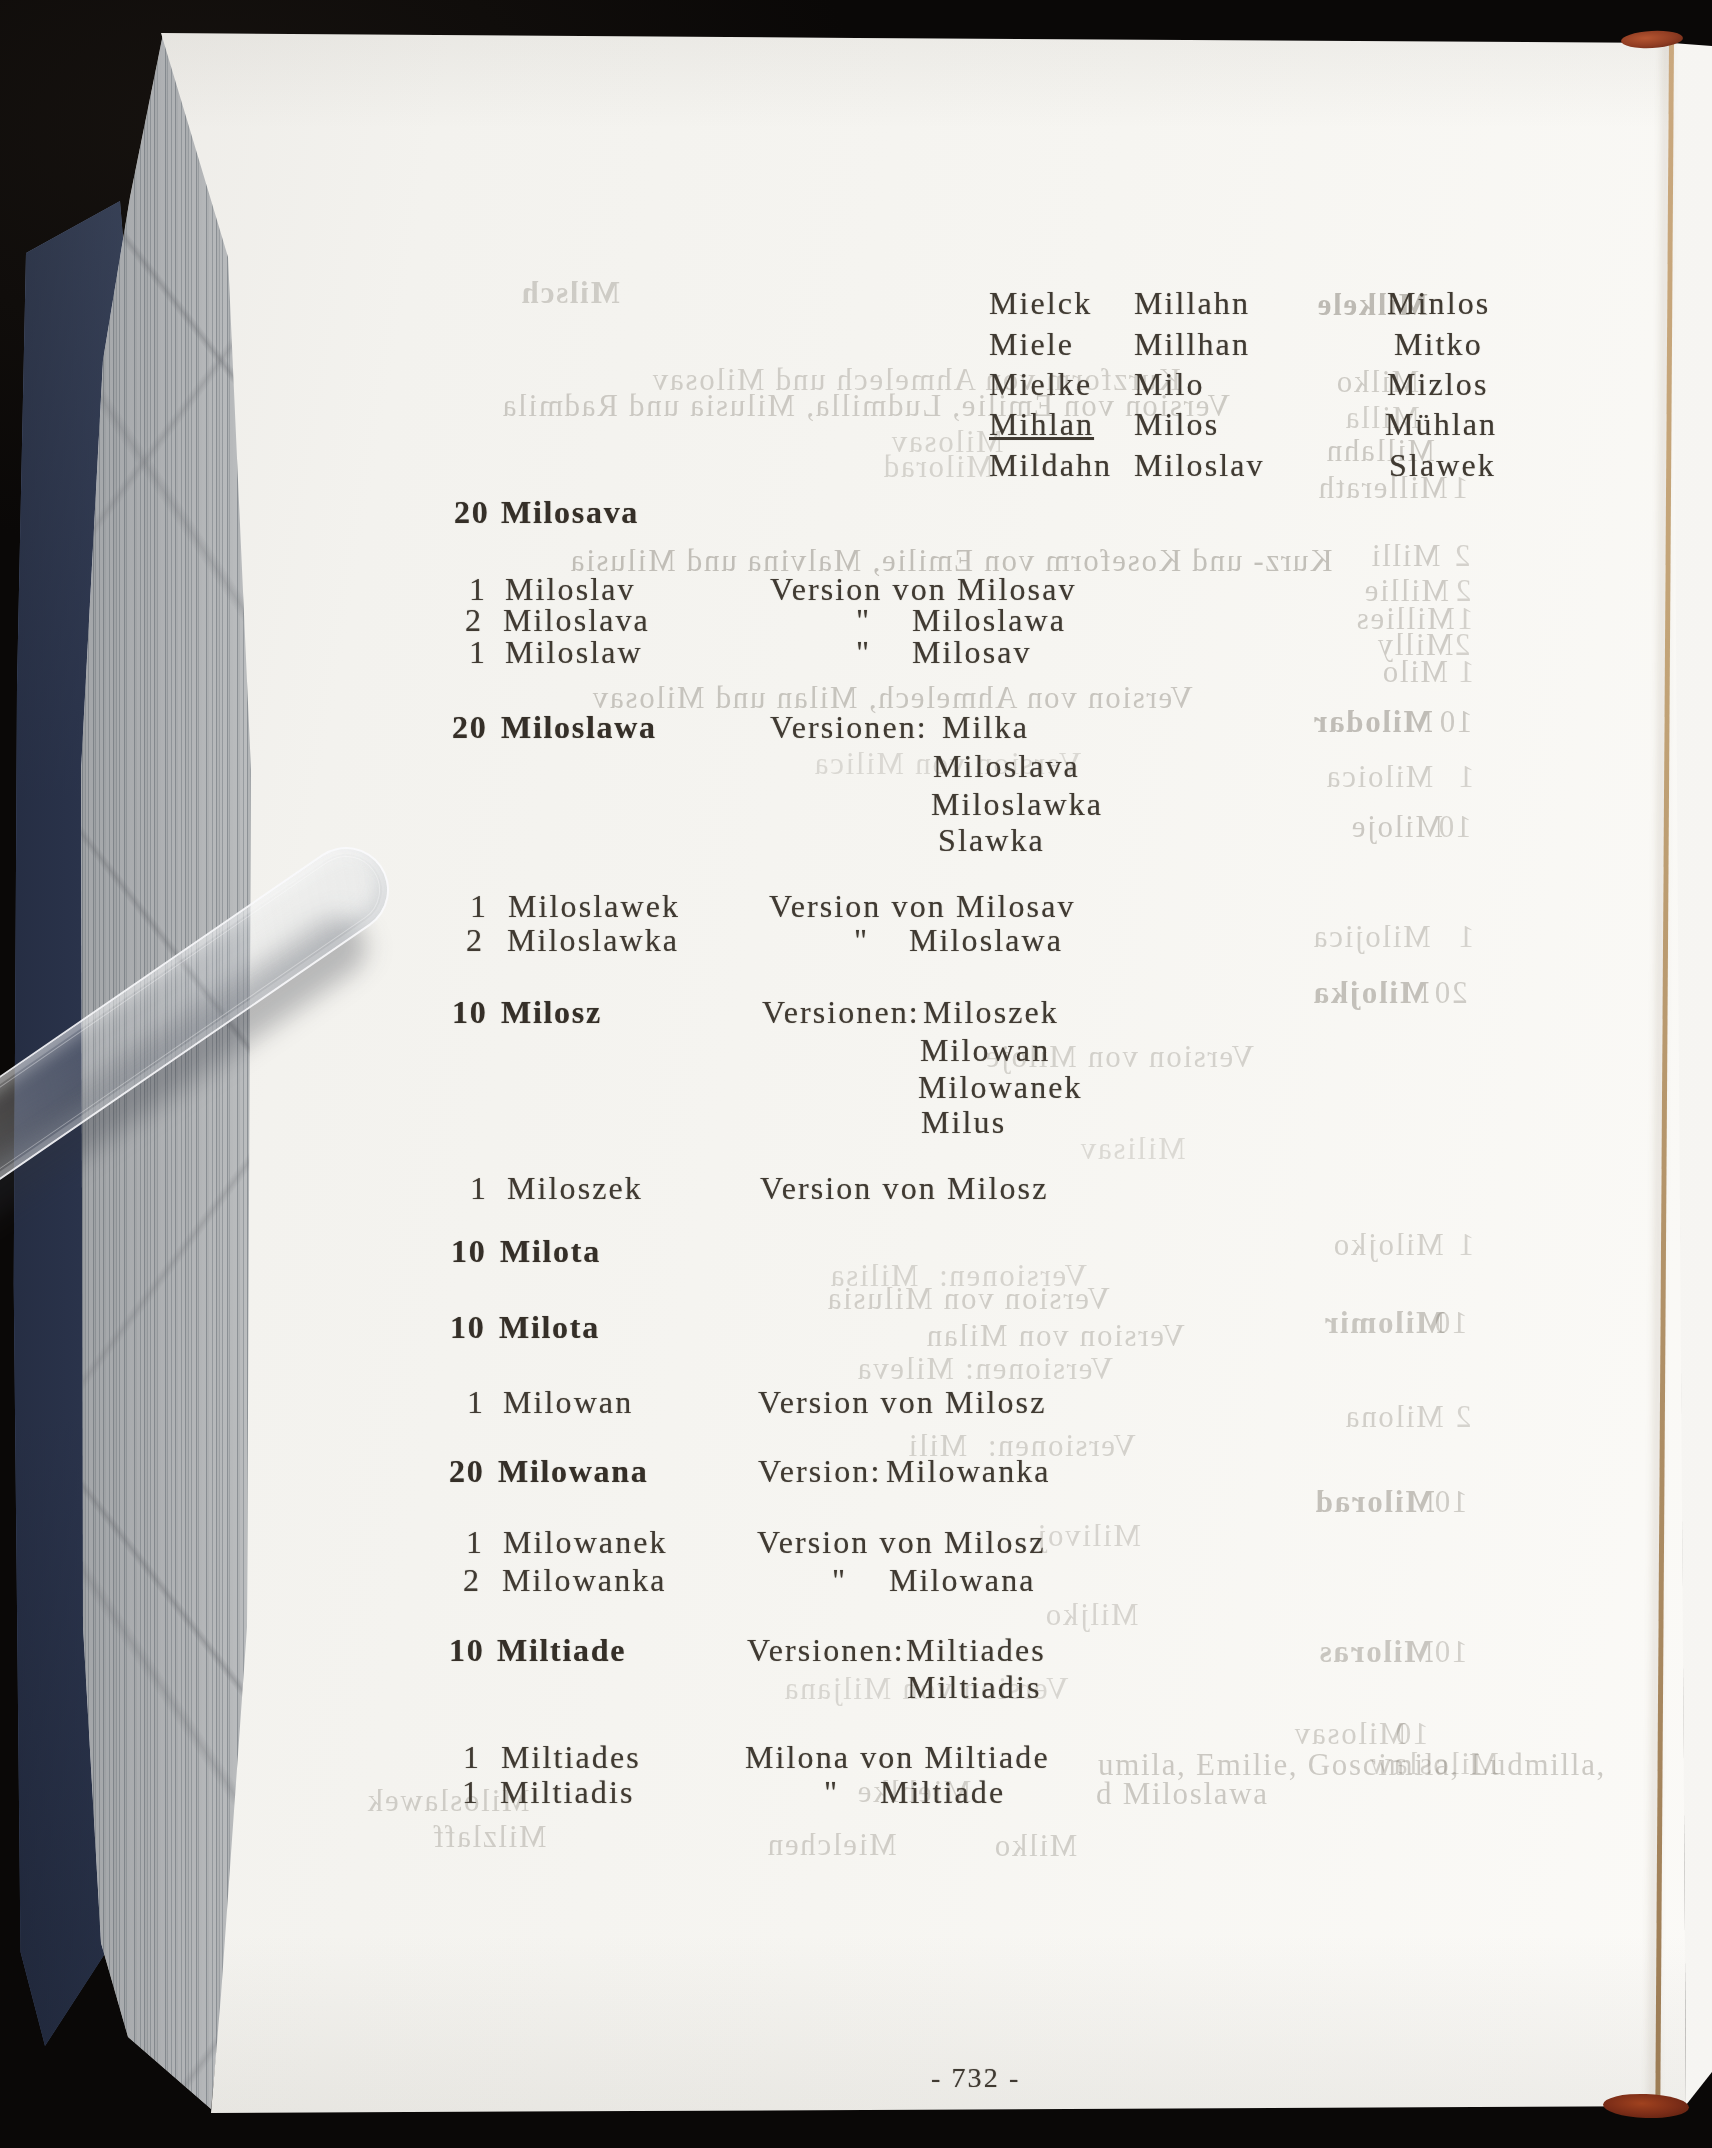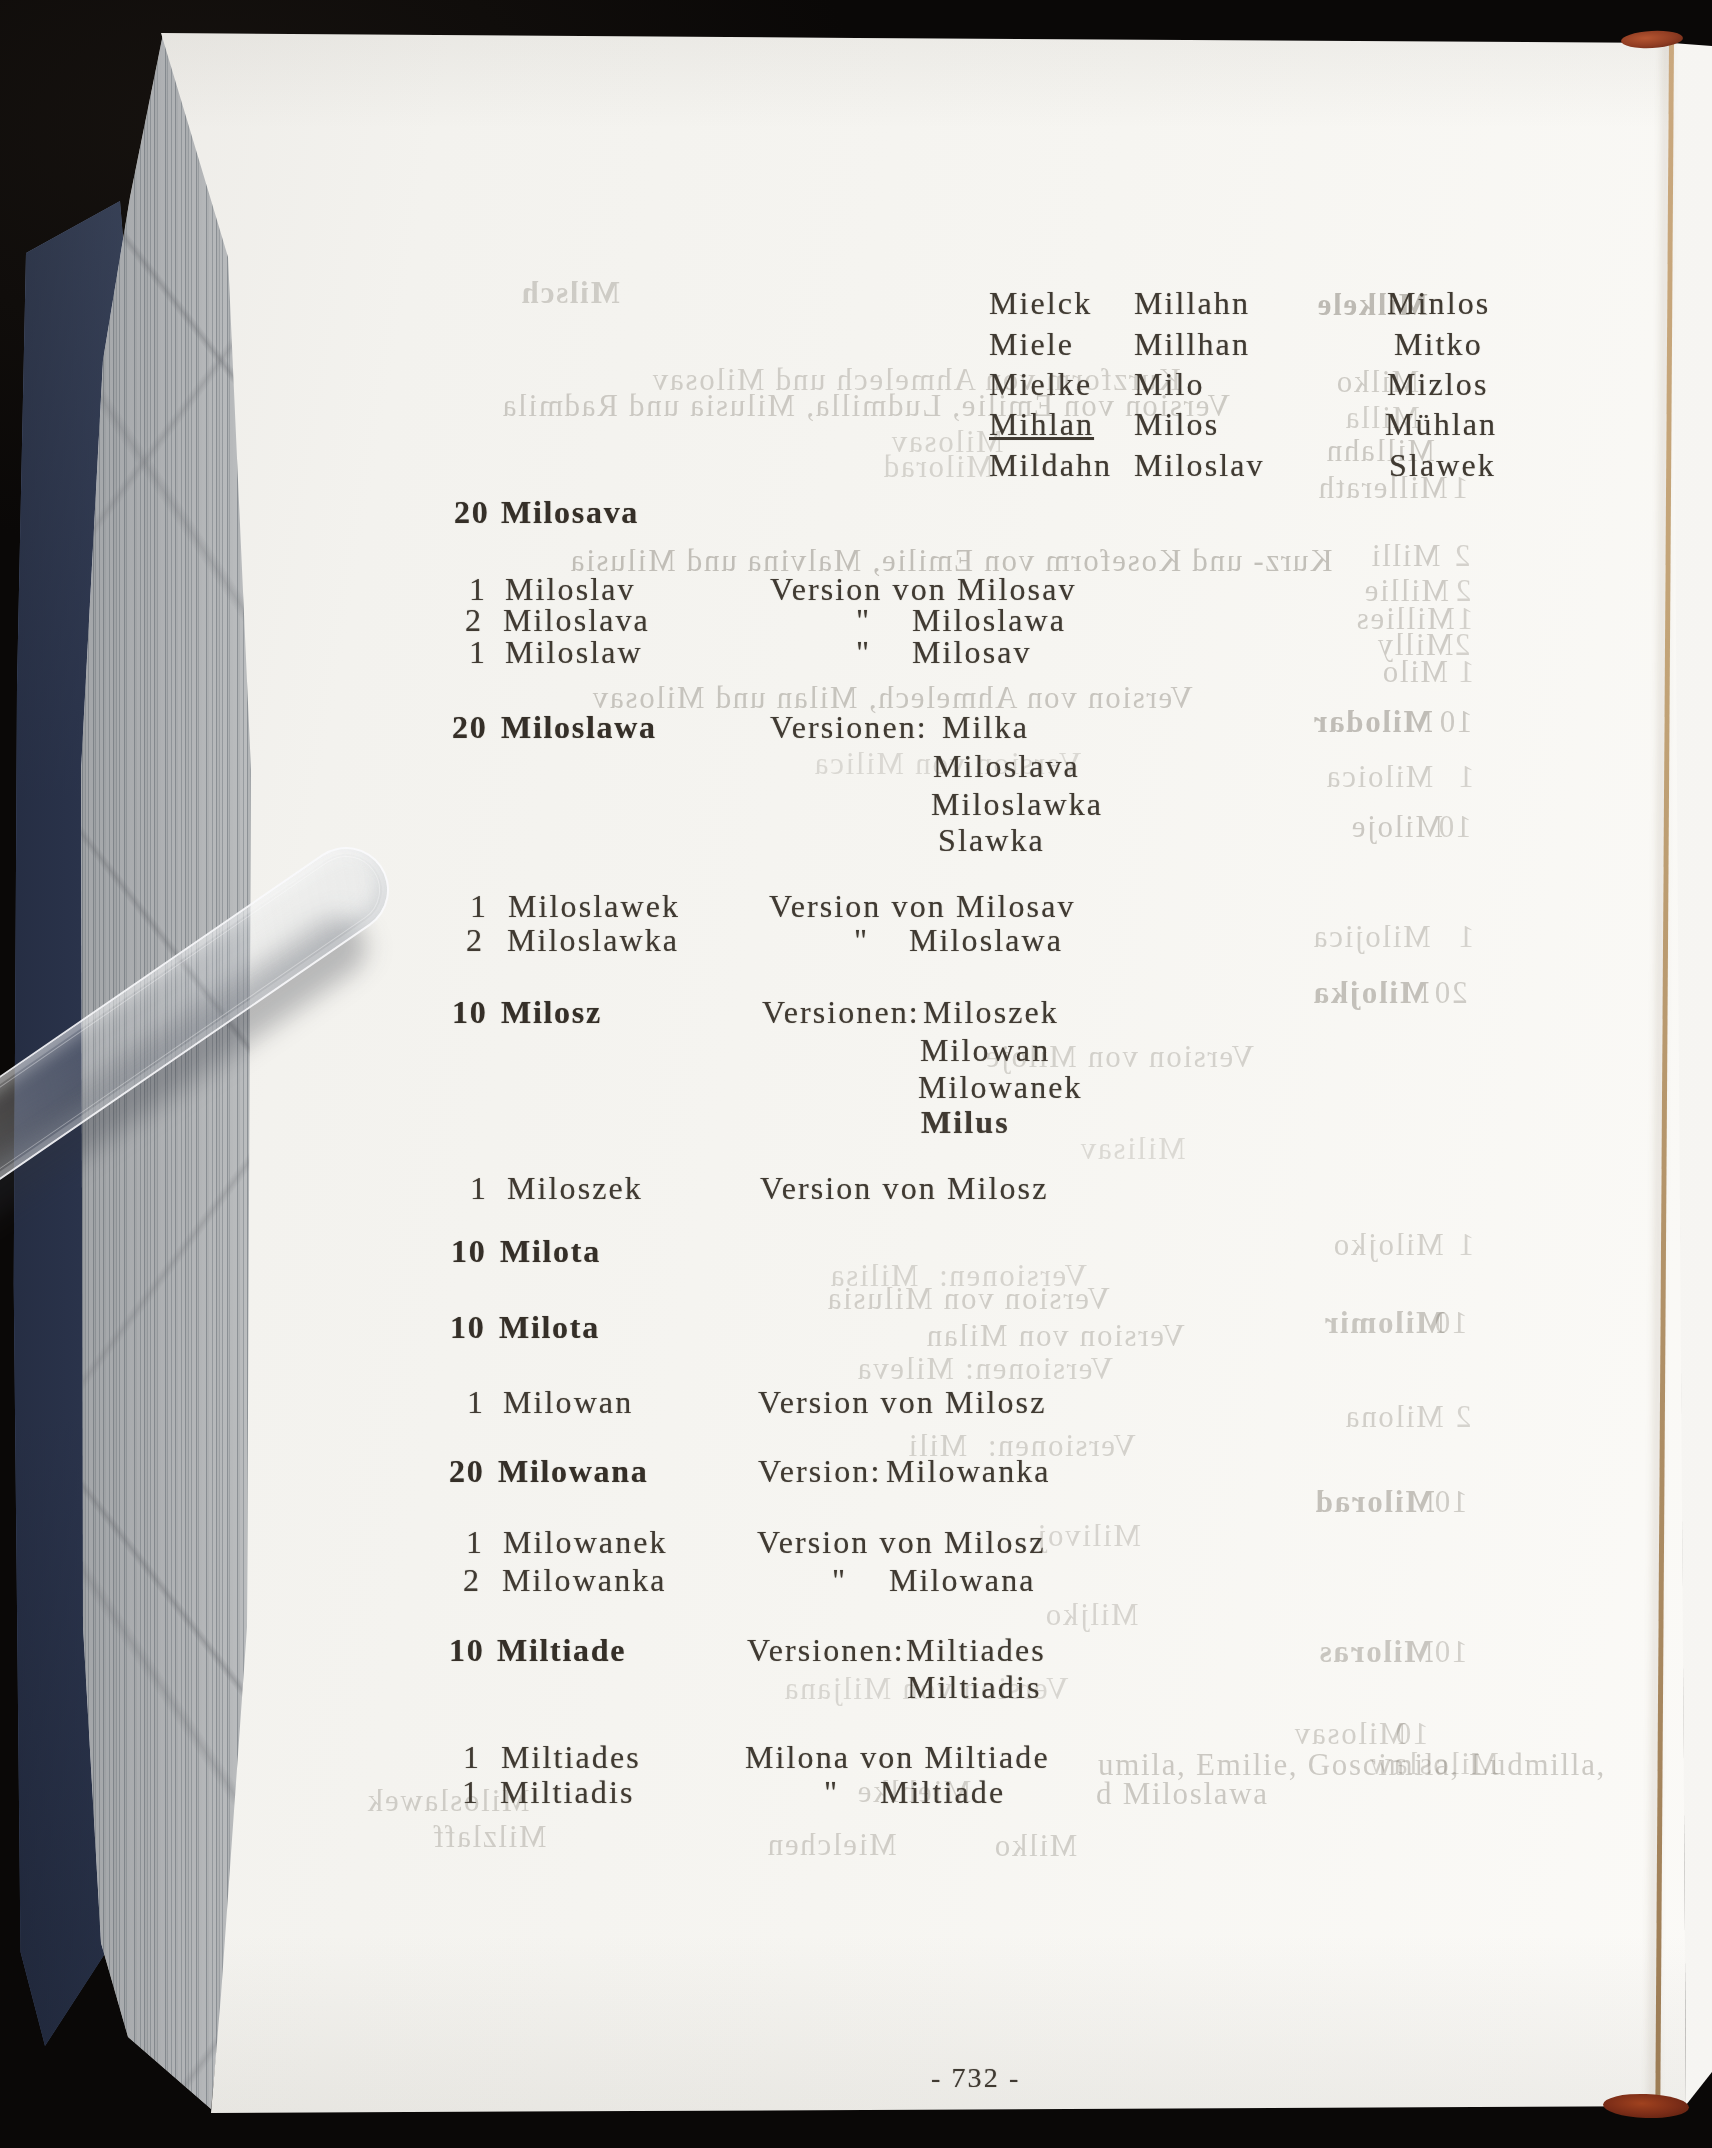--- a/index.html
+++ b/index.html
@@ -178,21 +178,21 @@
       <span class="run" style="left: 466px; top: 942px;">2</span>
       <span class="run" style="left: 507px; top: 942px;">Miloslawka</span>
       <span class="run" style="left: 854px; top: 942px;">"</span>
       <span class="run" style="left: 909px; top: 942px;">Miloslawa</span>
       <span class="run bold" style="left: 452px; top: 1014px;">10</span>
       <span class="run bold" style="left: 501px; top: 1014px;">Milosz</span>
       <span class="run" style="left: 762px; top: 1014px;">Versionen:</span>
       <span class="run" style="left: 923px; top: 1014px;">Miloszek</span>
       <span class="run" style="left: 920px; top: 1052px;">Milowan</span>
       <span class="run" style="left: 918px; top: 1089px;">Milowanek</span>
-      <span class="run" style="left: 921px; top: 1124px; font-weight: bold;">Milus</span>
+      <span class="run" style="left: 921px; top: 1124px;">Milus</span>
       <span class="run" style="left: 470px; top: 1190px;">1</span>
       <span class="run" style="left: 507px; top: 1190px;">Miloszek</span>
       <span class="run" style="left: 760px; top: 1190px;">Version von Milosz</span>
       <span class="run bold" style="left: 451px; top: 1253px;">10</span>
       <span class="run bold" style="left: 500px; top: 1253px;">Milota</span>
       <span class="run bold" style="left: 450px; top: 1329px;">10</span>
       <span class="run bold" style="left: 499px; top: 1329px;">Milota</span>
       <span class="run" style="left: 467px; top: 1404px;">1</span>
       <span class="run" style="left: 503px; top: 1404px;">Milowan</span>
       <span class="run" style="left: 758px; top: 1404px;">Version von Milosz</span>

